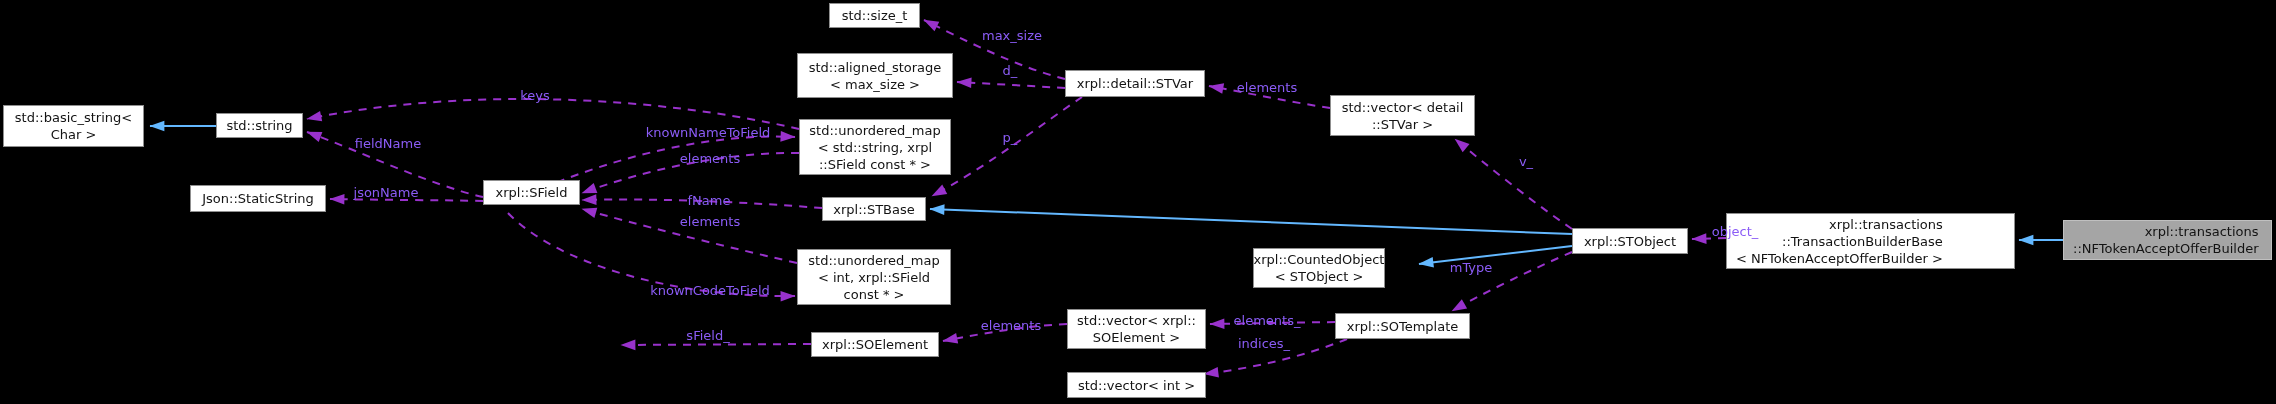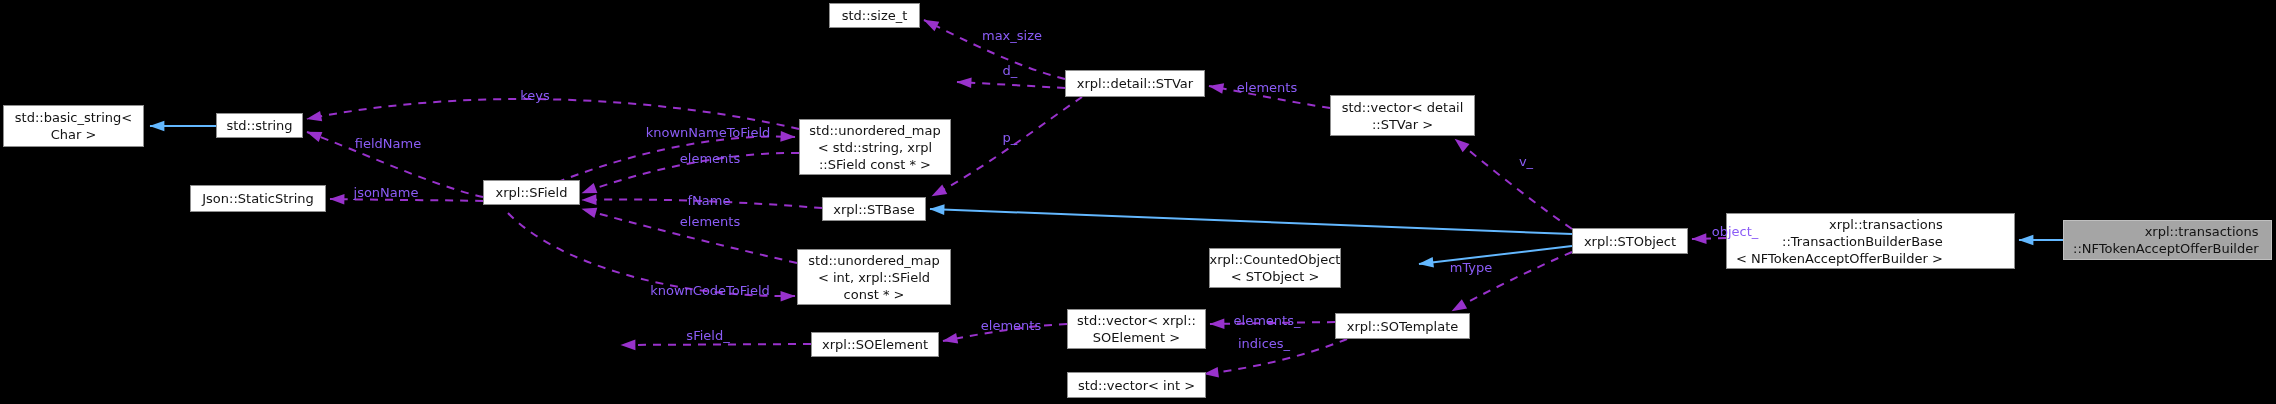--- a/index.html
+++ b/index.html
@@ -52,41 +52,43 @@
     <path class="edge-m" d="M 1082 97 C 1045 122, 985 168, 932 196" marker-end="url(#arrow-p)"></path>
     <path class="edge-m" d="M 811 344 L 621 345" marker-end="url(#arrow-p)"></path>
     <path class="edge-m" d="M 1067 324 C 1025 326, 985 333, 943 341" marker-end="url(#arrow-p)"></path>
     <path class="edge-m" d="M 1335 322 L 1210 324" marker-end="url(#arrow-p)"></path>
     <path class="edge-m" d="M 1347 339 C 1305 356, 1255 368, 1204 374" marker-end="url(#arrow-p)"></path>
     <path class="edge-m" d="M 1572 252 C 1535 268, 1485 292, 1452 311" marker-end="url(#arrow-p)"></path>
     <path class="edge-m" d="M 1726 238 L 1692 239" marker-end="url(#arrow-p)"></path>
   </svg>
 
   <div class="node" style="left:829px;top:3px;width:91px;height:25px">std::size_t</div>
+  <div class="node" style="left:797px;top:53px;width:156px;height:45px">std::aligned_storage
+&lt; max_size &gt;</div>
   <div class="node" style="left:1065px;top:70px;width:140px;height:27px">xrpl::detail::STVar</div>
   <div class="node" style="left:1330px;top:95px;width:145px;height:41px">std::vector&lt; detail
 ::STVar &gt;</div>
   <div class="node" style="left:3px;top:105px;width:141px;height:42px">std::basic_string&lt;
 Char &gt;</div>
   <div class="node" style="left:216px;top:113px;width:87px;height:25px">std::string</div>
   <div class="node" style="left:799px;top:119px;width:152px;height:56px">std::unordered_map
 &lt; std::string, xrpl
 ::SField const * &gt;</div>
   <div class="node" style="left:190px;top:185px;width:136px;height:27px">Json::StaticString</div>
   <div class="node" style="left:483px;top:180px;width:97px;height:25px">xrpl::SField</div>
   <div class="node" style="left:822px;top:197px;width:104px;height:24px">xrpl::STBase</div>
   <div class="node" style="left:797px;top:249px;width:154px;height:56px">std::unordered_map
 &lt; int, xrpl::SField
 const * &gt;</div>
   <div class="node" style="left:811px;top:332px;width:128px;height:25px">xrpl::SOElement</div>
   <div class="node" style="left:1067px;top:309px;width:139px;height:40px">std::vector&lt; xrpl::
 SOElement &gt;</div>
   <div class="node" style="left:1067px;top:372px;width:139px;height:26px">std::vector&lt; int &gt;</div>
   <div class="node" style="left:1335px;top:313px;width:135px;height:26px">xrpl::SOTemplate</div>
-  <div class="node" style="left:1209px;top:248px;width:132px;height:40px">xrpl::CountedObject
+  <div class="node" style="left:1253px;top:248px;width:132px;height:40px">xrpl::CountedObject
 &lt; STObject &gt;</div>
   <div class="node" style="left:1572px;top:228px;width:116px;height:26px">xrpl::STObject</div>
   <div class="node ta-l" style="left:1726px;top:213px;width:289px;height:56px">xrpl::transactions
 ::TransactionBuilderBase
 &lt; NFTokenAcceptOfferBuilder &gt;</div>
   <div class="node ta-l hl" style="left:2063px;top:220px;width:209px;height:40px">xrpl::transactions
 ::NFTokenAcceptOfferBuilder</div>
 
   <span class="elabel" style="left:1012px;top:35px">max_size</span>
   <span class="elabel" style="left:1010px;top:70px">d_</span>

